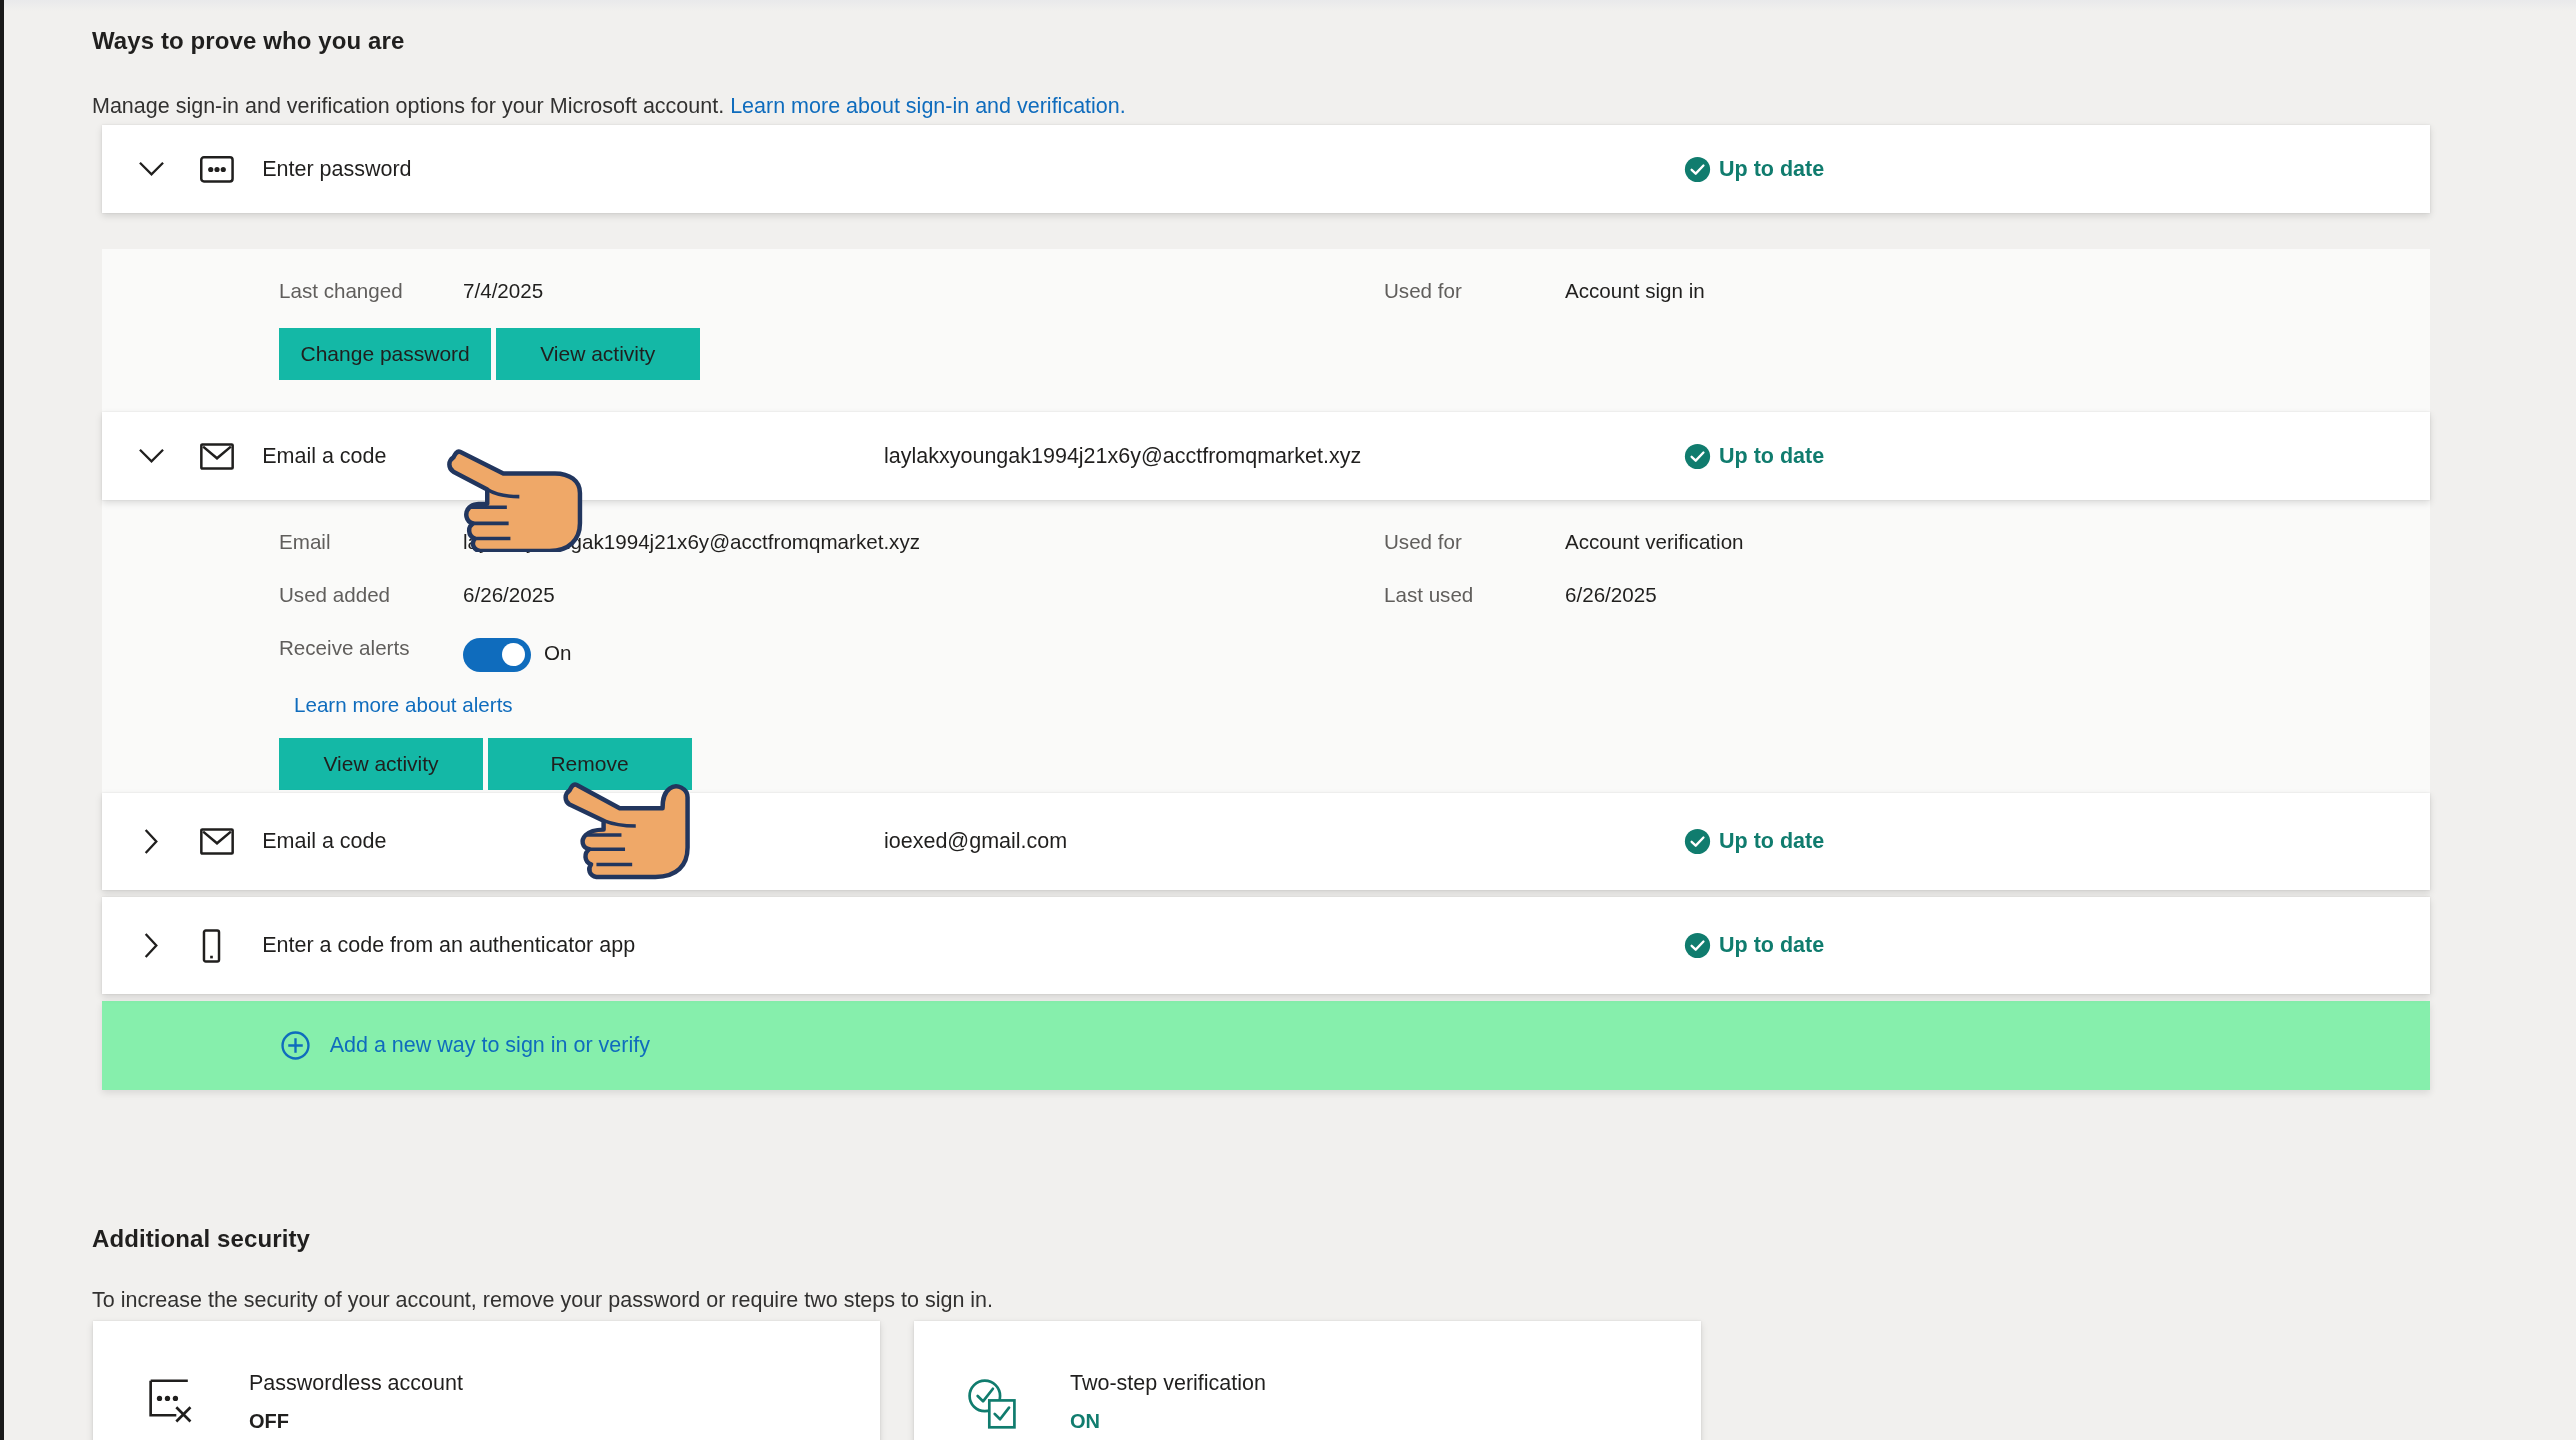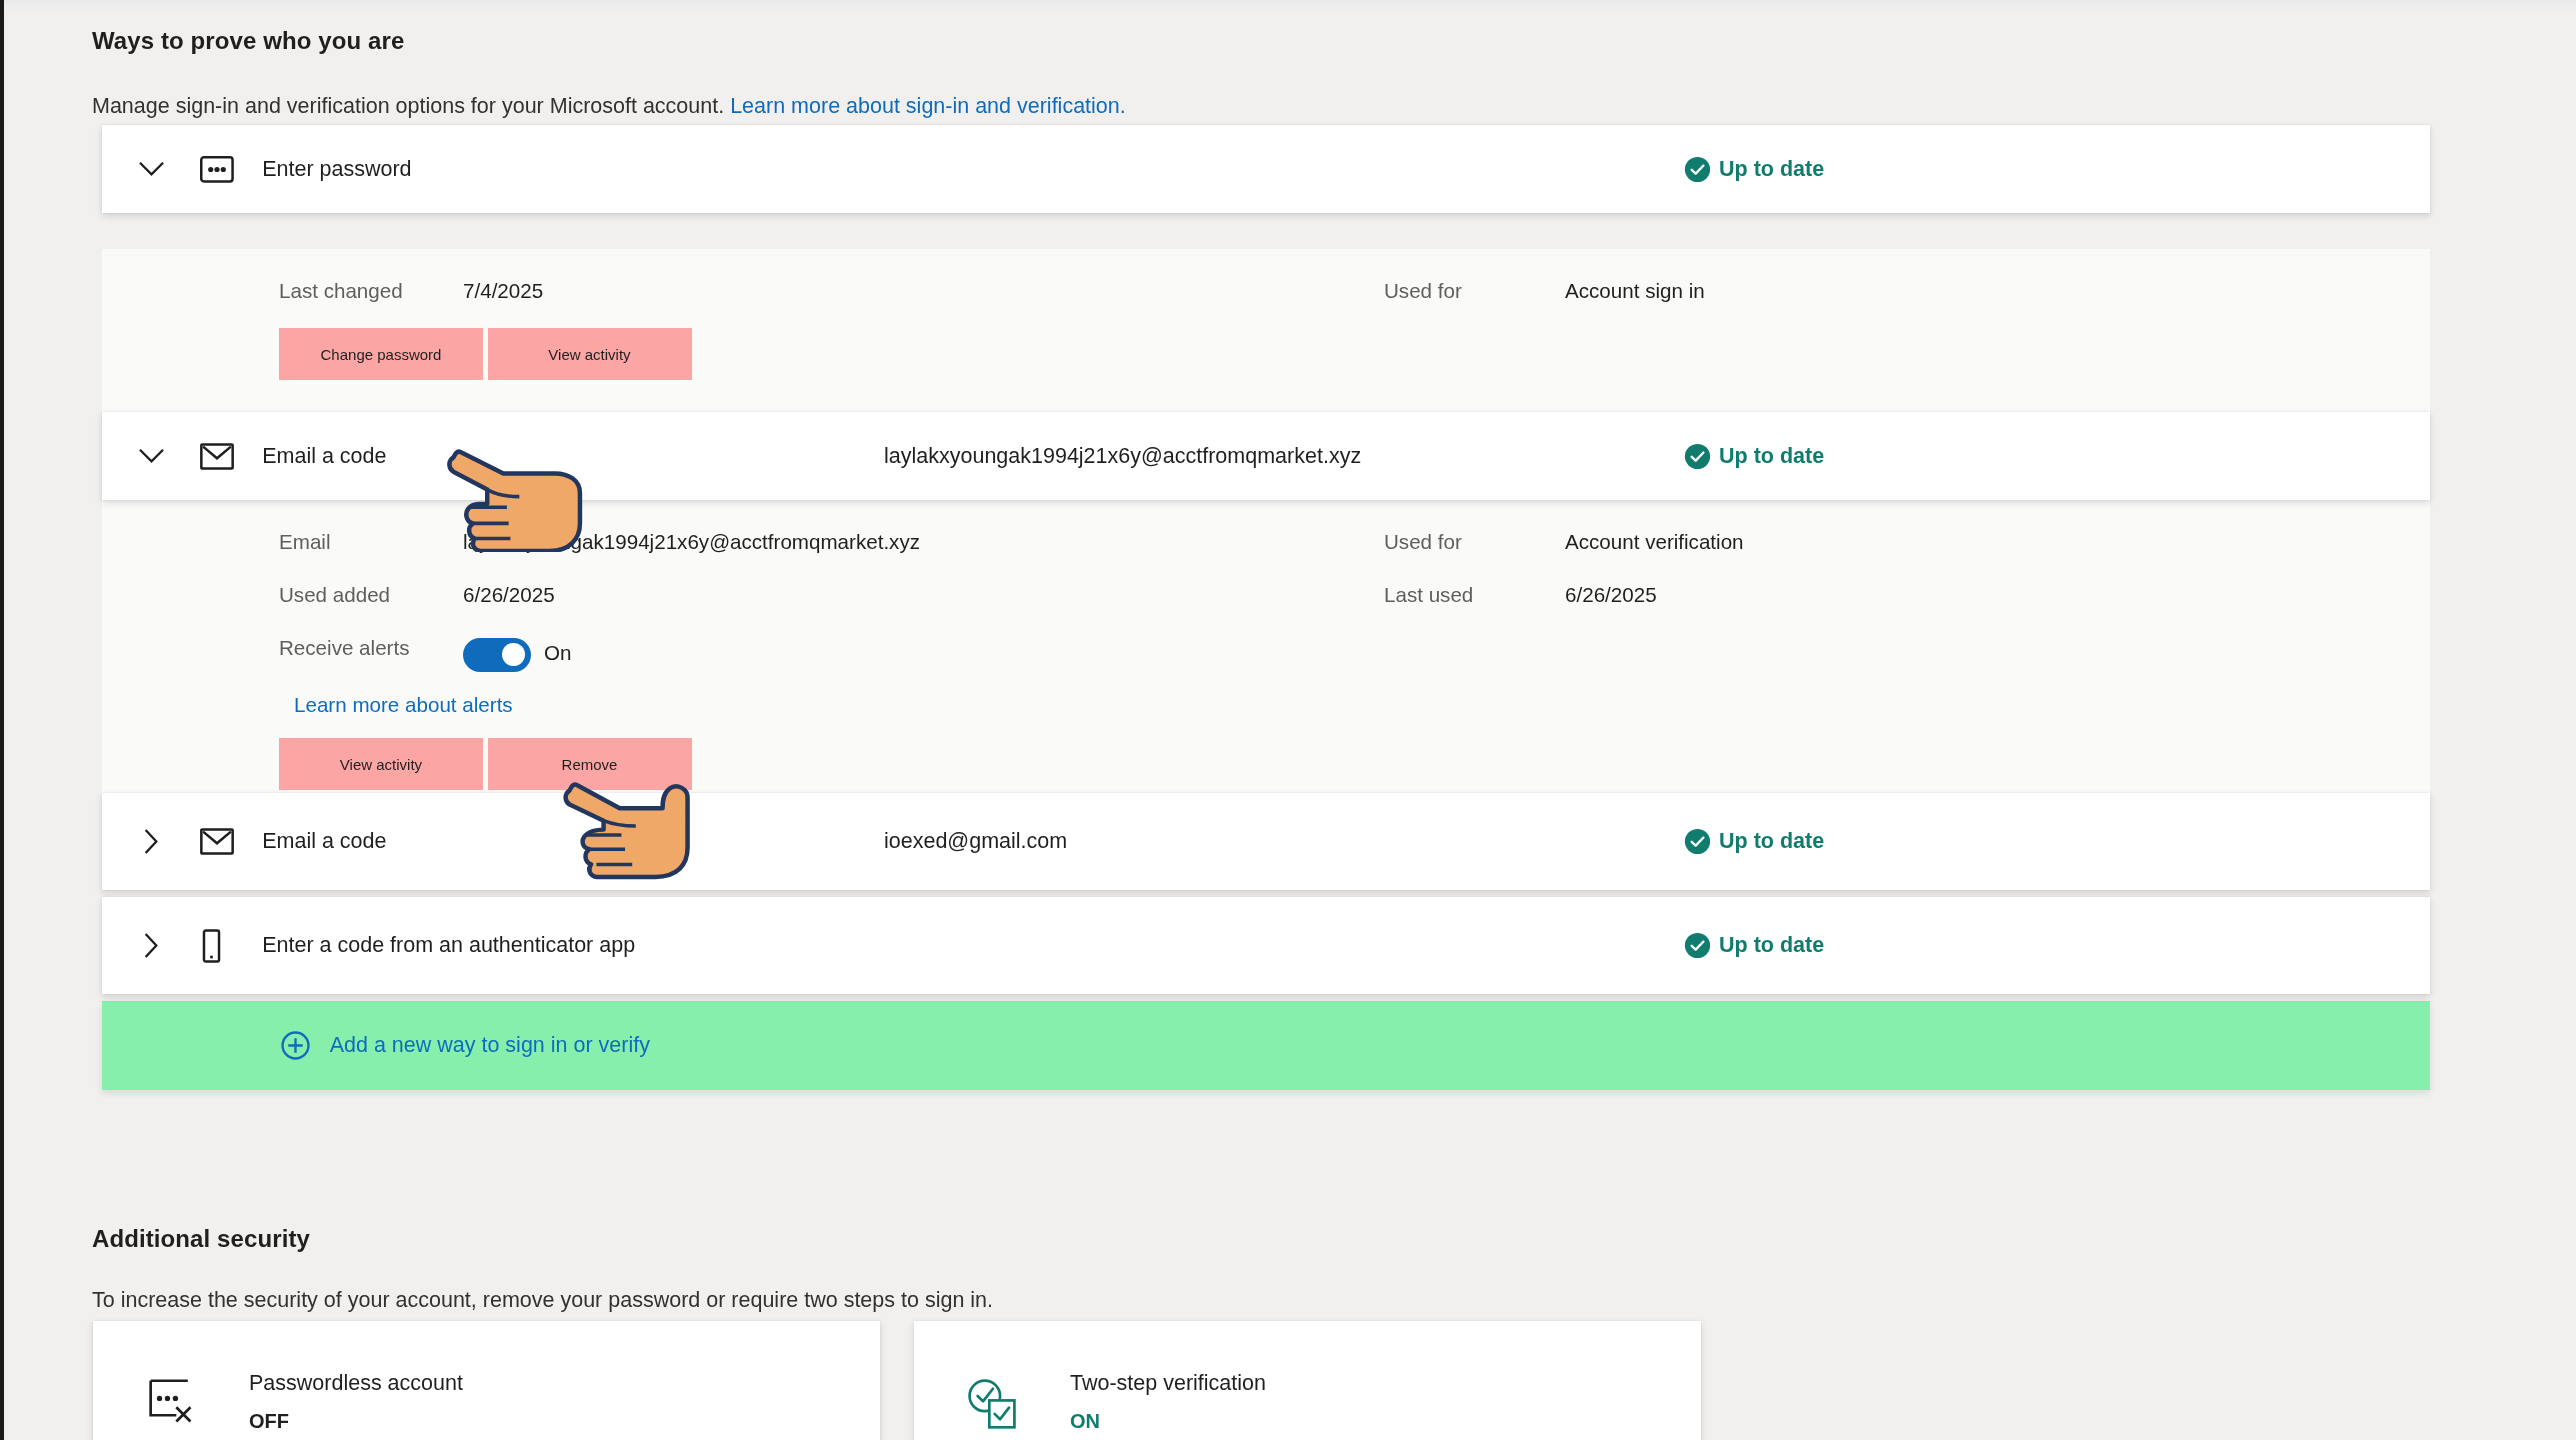--- a/index.html
+++ b/index.html
@@ -89,25 +89,25 @@
   .dlabel.r { left: 1282px; }
   .dvalue.r { left: 1463px; }
 
   .alerts-link {
     position: absolute; left: 192px;
     font-size: 20.6px; color: #0f6cbd; text-decoration: none; white-space: nowrap;
   }
 
   .btnrow { position: absolute; display: flex; }
   .btn {
-    background: #fca5a5;
+    background: #14b8a6;
     border: none;
     height: 52px;
     min-width: 204px;
-    font-size: 15px; color: #201f1e;
+    font-size: 21px; color: #201f1e;
     font-family: "Liberation Sans", sans-serif;
     cursor: pointer;
     padding: 0 21.5px;
   }
   .btn + .btn { margin-left: 4.5px; }
 
   
   .toggle {
     position: absolute;
     width: 68px; height: 34px; border-radius: 17px;

